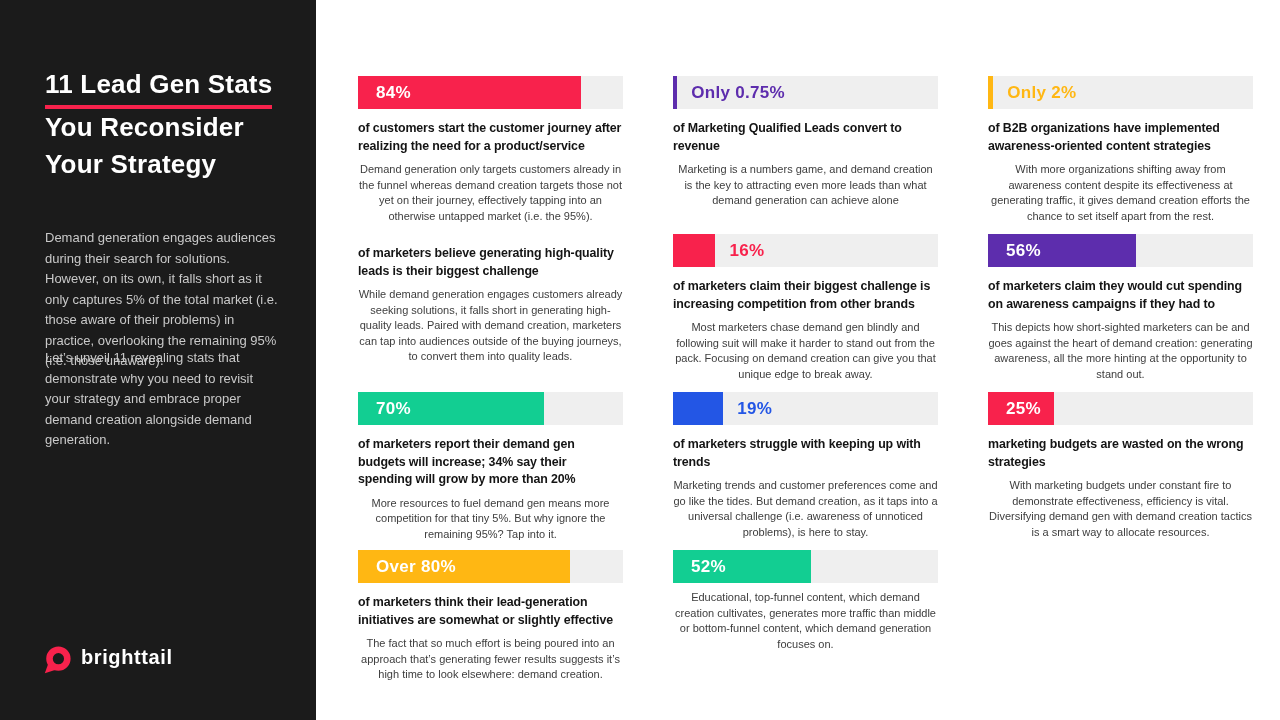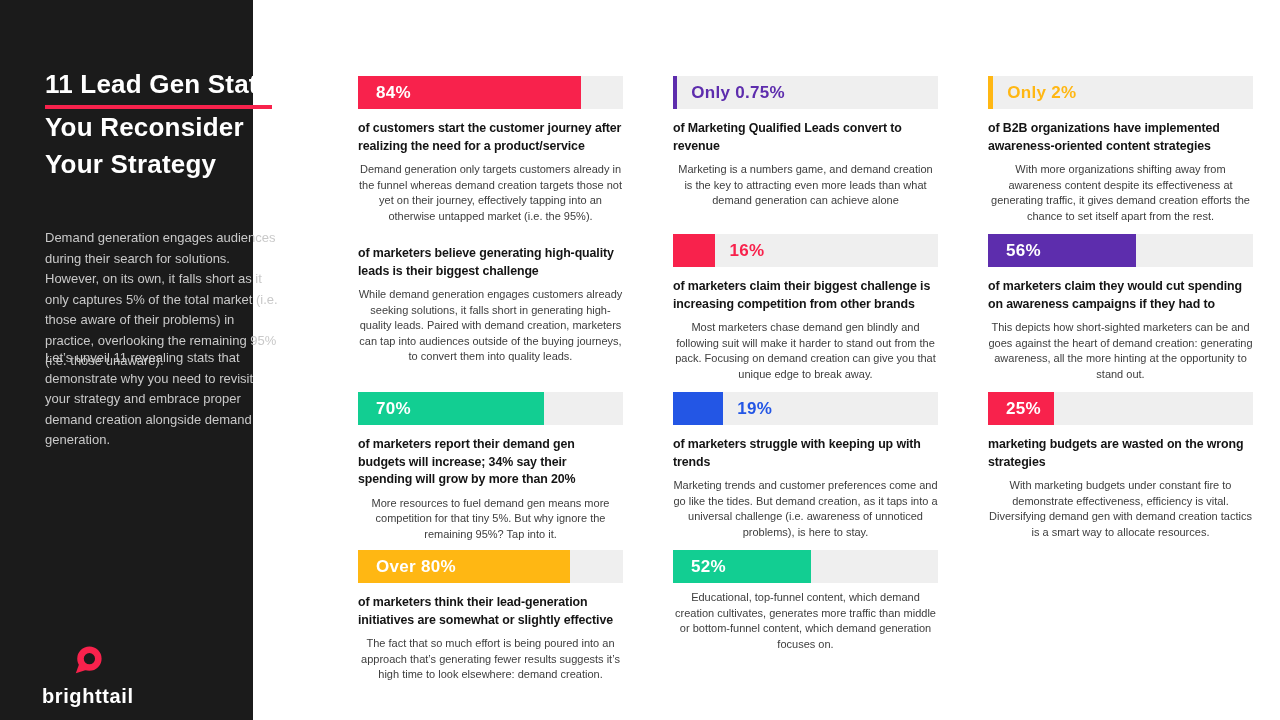--- a/index.html
+++ b/index.html
@@ -3,40 +3,40 @@
 <meta charset="utf-8">
 <style>
   html,body { margin:0; padding:0; }
   body {
     width:1280px; height:720px; position:relative; overflow:hidden;
     background:#ffffff; font-family:"Liberation Sans", sans-serif;
     -webkit-font-smoothing:antialiased;
   }
   
   .sidebar {
-    position:absolute; left:0; top:0; width:253px; height:720px;
+    position:absolute; left:0; top:0; width:316px; height:720px;
     background:#1B1B1B;
   }
   .title {
     position:absolute; left:45px; top:66px; width:250px;
     color:#ffffff; font-size:26px; font-weight:bold; line-height:37px;
     letter-spacing:0.2px; margin:0;
   }
   .t-line { display:block; }
   .t-line-wrap { display:block; }
   .underlined {
     display:inline-block; border-bottom:4px solid #F8224C; padding-bottom:2px;
   }
   .intro {
     position:absolute; left:45px; width:236px; margin:0;
     color:#C9C9C9; font-size:13px; line-height:20.5px;
   }
   .intro1 { top:228px; }
   .intro2 { top:348px; }
-  .logo { position:absolute; left:42px; top:646px; display:flex; align-items:center; gap:9px;flex-direction:column; }
+  .logo { position:absolute; left:42px; top:646px; display:flex; align-items:flex-start; gap:9px; }
   .logo-text { color:#ffffff; font-size:20px; font-weight:bold; letter-spacing:0.6px; }
   
   .grid {
     position:absolute; left:358px; top:76px; width:872px;
     display:grid; grid-template-columns:repeat(3,265px); column-gap:50px;
     grid-auto-rows:158px;
   }
   .card { position:relative; }
   .bar-track { position:relative; height:33px; background:#EFEFEF; }
   .bar-fill { position:absolute; left:0; top:0; bottom:0; }

